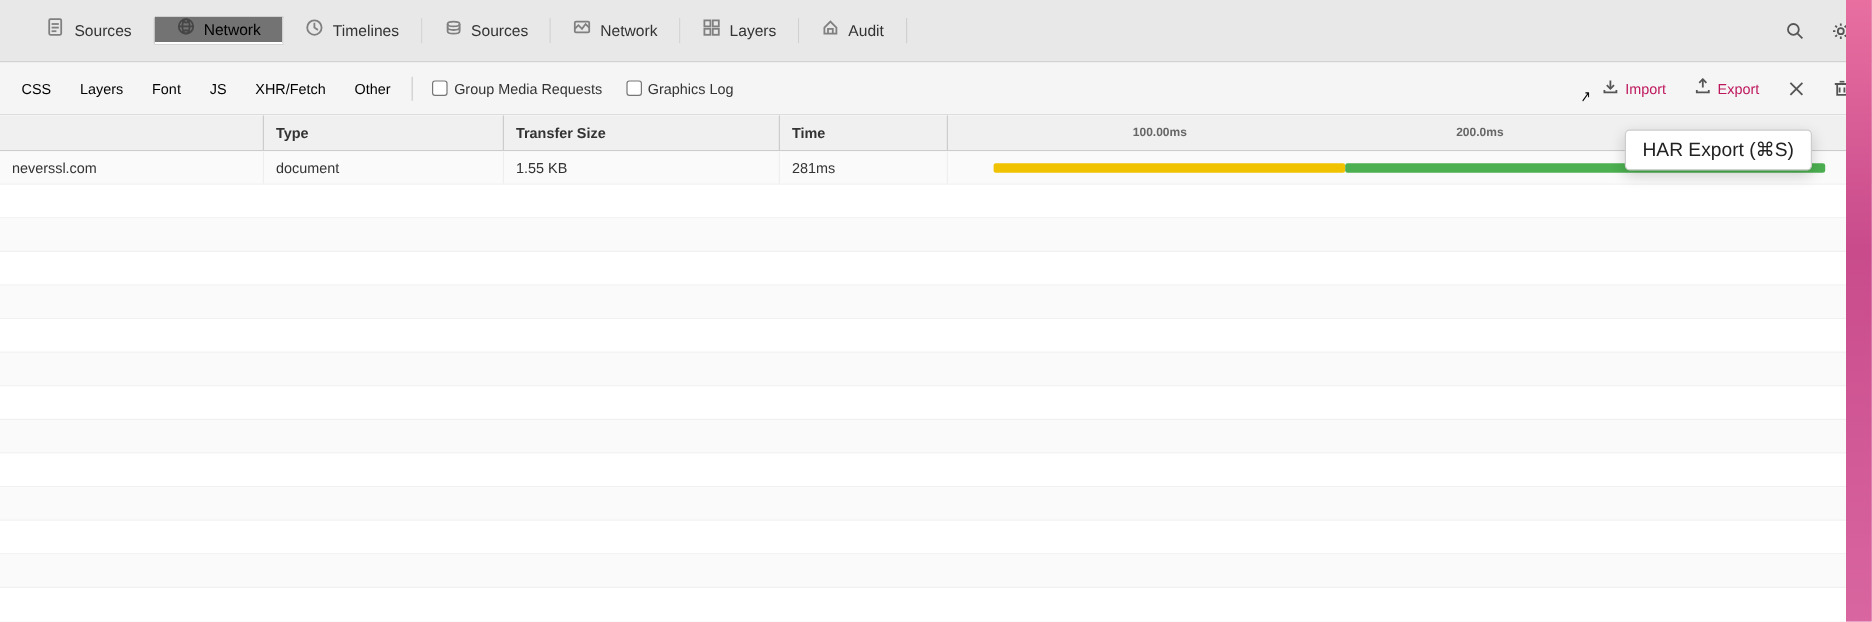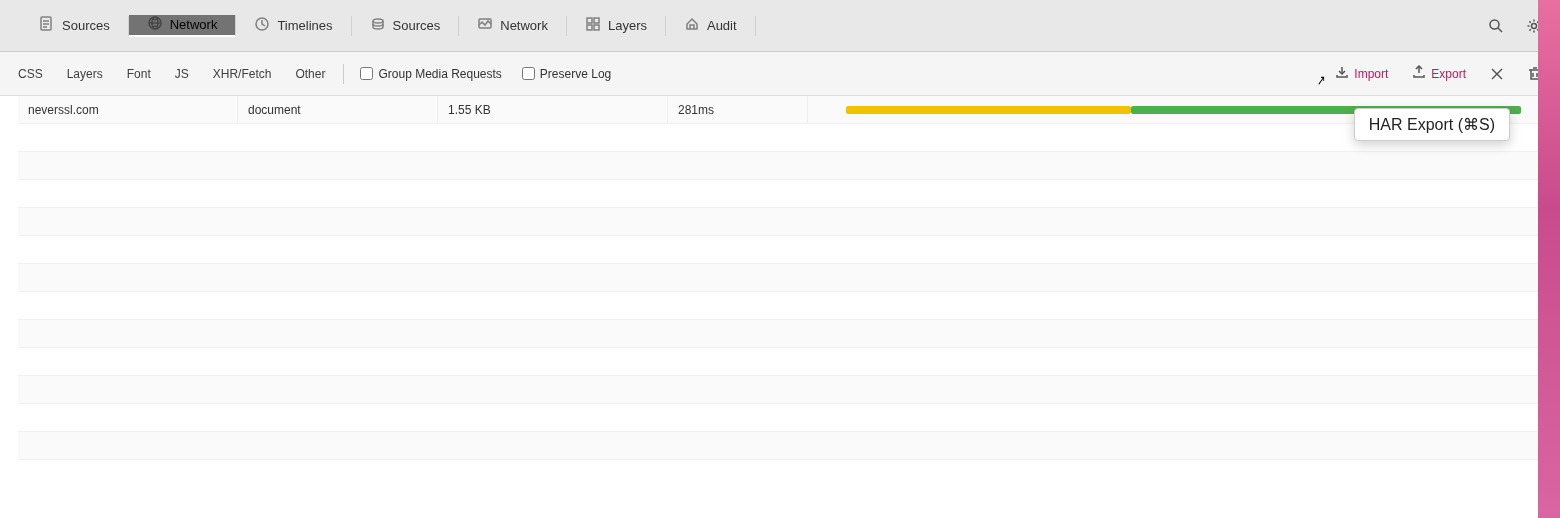--- a/index.html
+++ b/index.html
@@ -76,21 +76,21 @@
       border-bottom: 1px solid #ddd;
       height: 44px;
       flex-shrink: 0;
       padding: 0 8px;
       gap: 4px;
     }
     .filter-btn {
       padding: 3px 10px;
       border-radius: 3px;
       cursor: pointer;
-      color: #404040;
+      color: #000000;
       font-size: 12px;
       white-space: nowrap;
       user-select: none;
     }
     .filter-separator {
       width: 1px;
       height: 20px;
       background: #ccc;
       margin: 0 4px;
     }
@@ -191,21 +191,20 @@
     
     .table-body {
       flex: 1;
       overflow-y: auto;
     }
     .table-row {
       display: flex;
       border-bottom: 1px solid #f0f0f0;
       height: 28px;
       align-items: center;
-      margin-left: 18px;
     }
     .table-row:nth-child(odd) {
       background: #fafafa;
     }
     .table-row:nth-child(even) {
       background: #fff;
     }
     .td {
       display: flex;
       align-items: center;
@@ -387,21 +386,21 @@
   <div class="filter-btn">
     <span>Other</span>
   </div>
   <div class="filter-separator"></div>
   <label class="checkbox-item">
     <input type="checkbox" style="">
     <span>Group Media Requests</span>
   </label>
   <label class="checkbox-item">
     <input type="checkbox" style="">
-    <span>Preserve Log</span>
+    <span>Graphics Log</span>
   </label>
   <div class="filter-spacer"></div>
   <div class="filter-action-btn">
     <span class="filter-action-icon">
       <svg width="14" height="14" viewBox="0 0 14 14" fill="none" stroke="#555" stroke-width="1.5">
         <path d="M2 10 v2 h10 v-2"></path>
         <line x1="7" y1="2" x2="7" y2="9"></line>
         <polyline points="4,6 7,9 10,6"></polyline>
       </svg>
     </span>
@@ -428,20 +427,30 @@
       <polyline points="3,3 3,12 11,12 11,3"></polyline>
       <line x1="1" y1="3" x2="13" y2="3"></line>
       <line x1="5" y1="1" x2="9" y2="1"></line>
       <line x1="5" y1="6" x2="5" y2="10"></line>
       <line x1="9" y1="6" x2="9" y2="10"></line>
     </svg>
   </div>
 </div>
 
 <div class="table-container">
+  <div class="table-header">
+    <div class="th col-name"></div>
+    <div class="th col-type">Type</div>
+    <div class="th col-transfer">Transfer Size</div>
+    <div class="th col-time">Time</div>
+    <div class="th col-waterfall waterfall-header">
+      <span class="waterfall-tick" style="left: 20%;">100.00ms</span>
+      <span class="waterfall-tick" style="left: 55%;">200.0ms</span>
+    </div>
+  </div>
   <div class="table-body">
     <div class="table-row">
       <div class="td col-name">neverssl.com</div>
       <div class="td col-type">document</div>
       <div class="td col-transfer">1.55 KB</div>
       <div class="td col-time">281ms</div>
       <div class="td col-waterfall">
         <div class="waterfall-cell">
           <div class="waterfall-bar-yellow" style="left: 5%; width: 38%;"></div>
           <div class="waterfall-bar-green" style="left: 43%; width: 52%;"></div>

